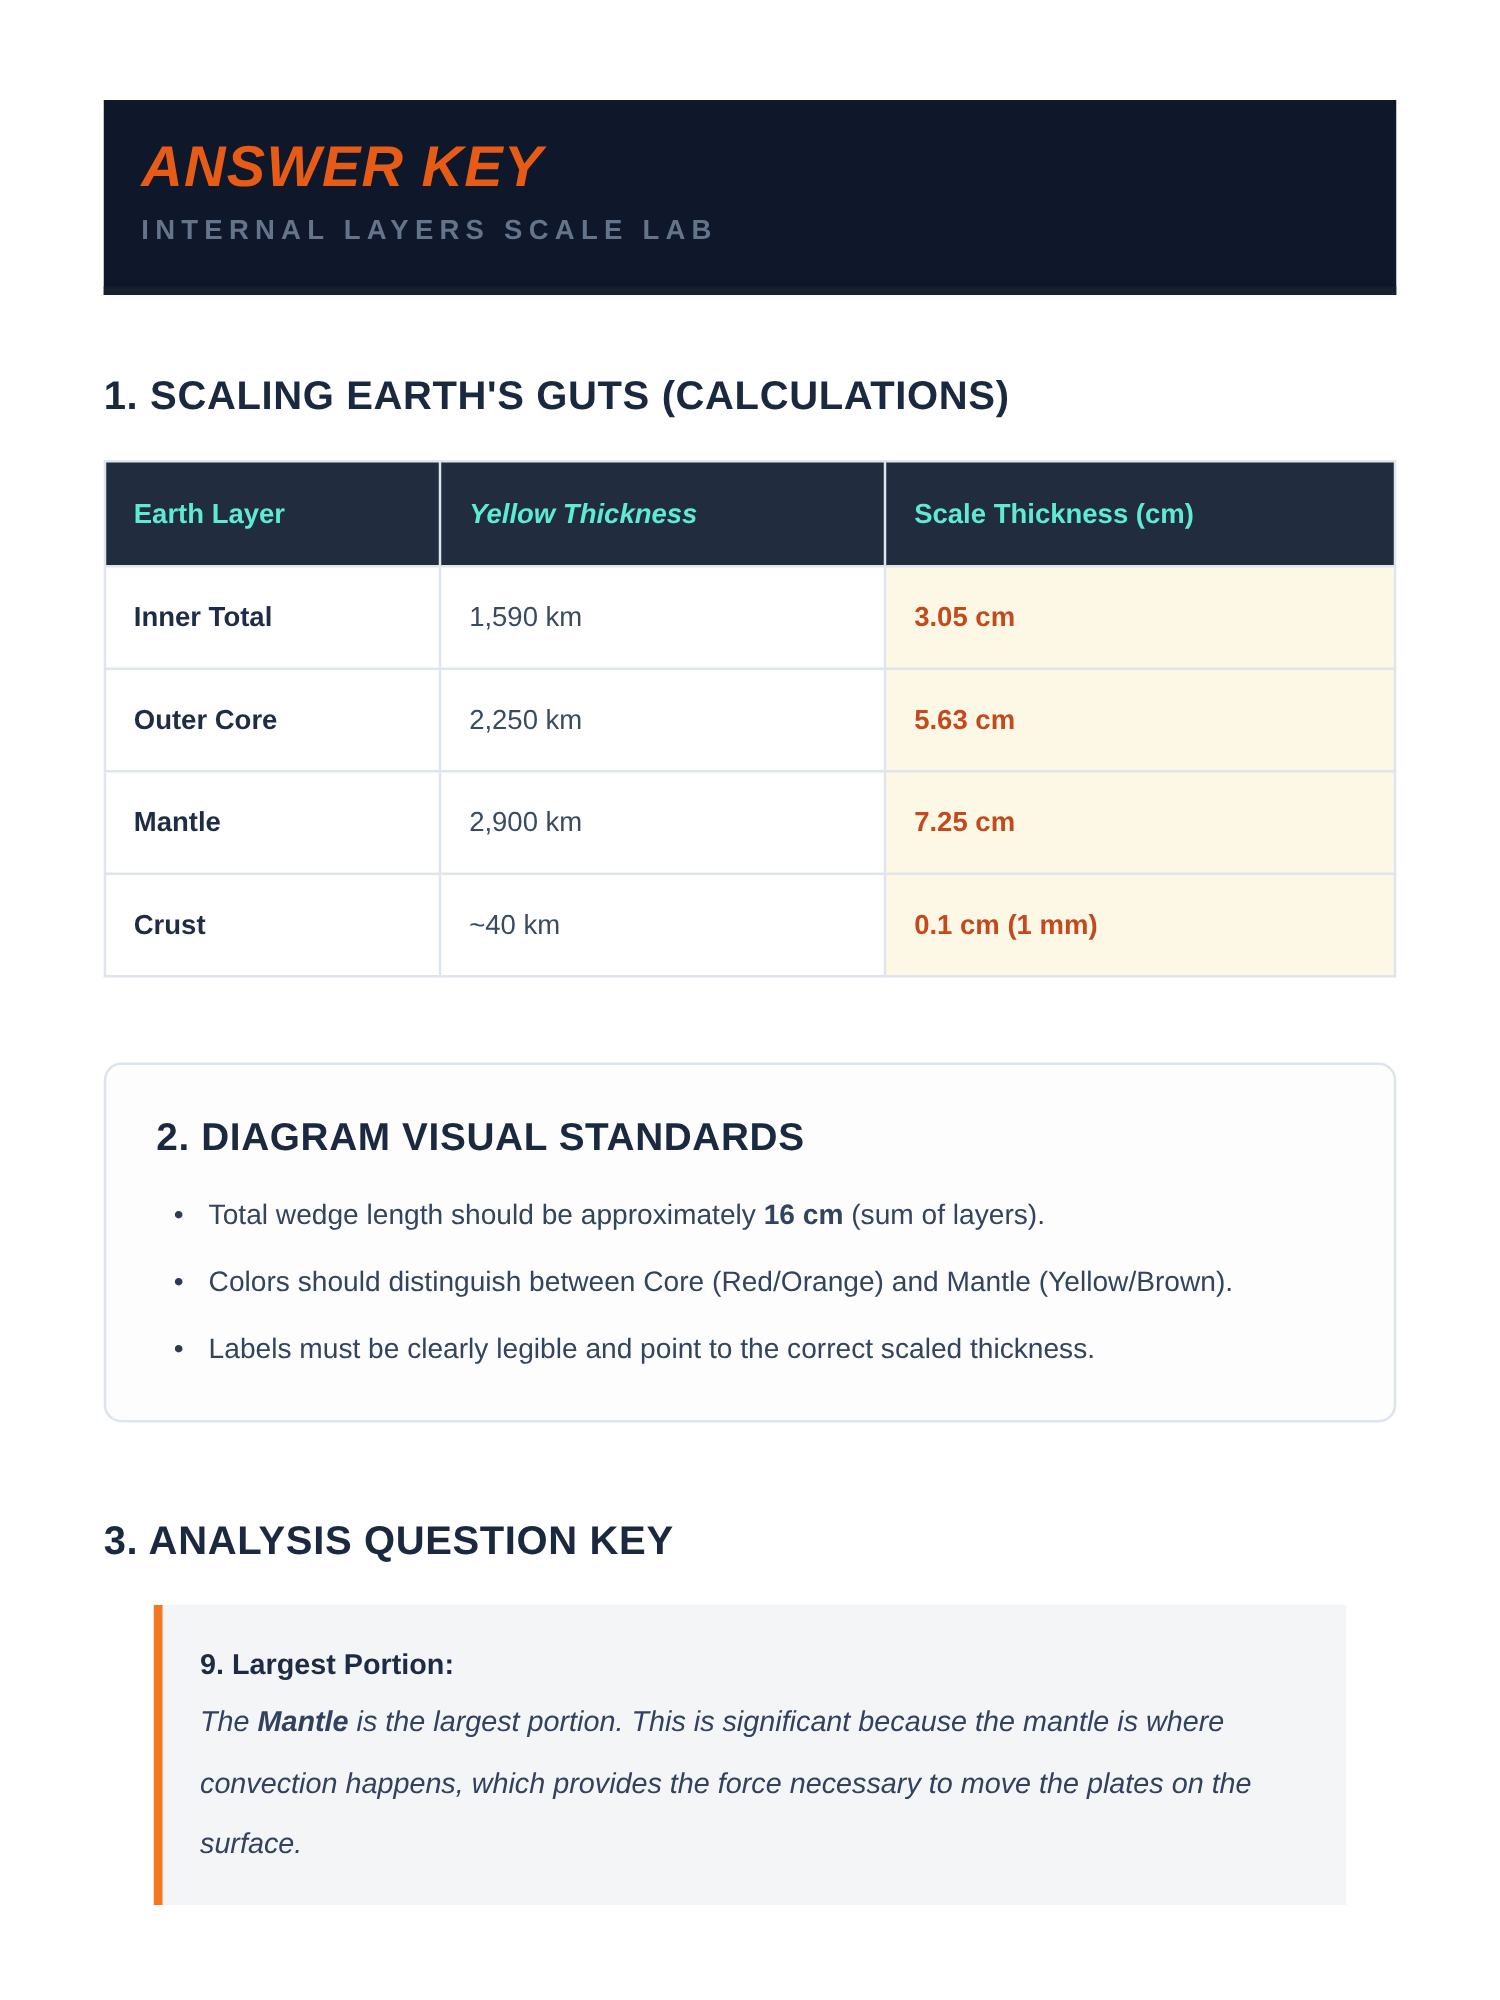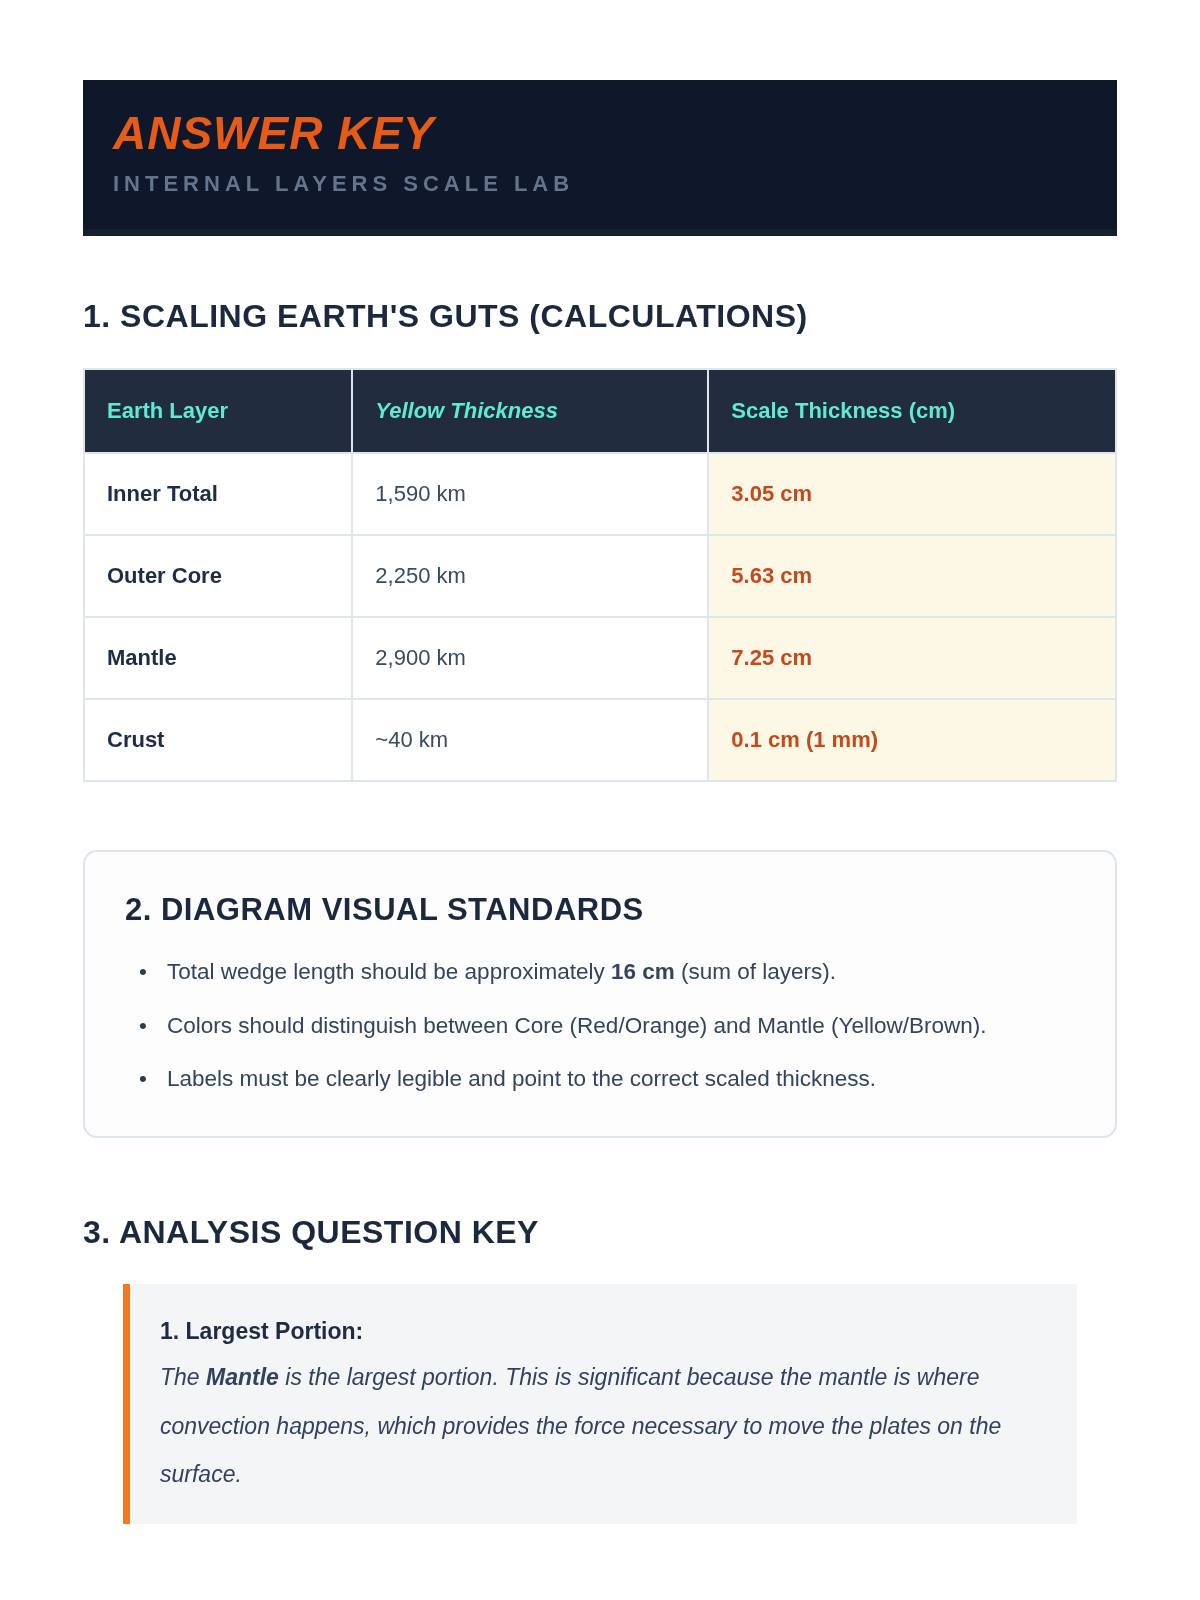--- a/index.html
+++ b/index.html
@@ -213,19 +213,19 @@
         <li><span class="bullet-dot">•</span><span>Total wedge length should be approximately </span><strong>16 cm</strong><span> (sum of layers).</span></li>
         <li><span class="bullet-dot">•</span><span>Colors should distinguish between Core (Red/Orange) and Mantle (Yellow/Brown).</span><strong></strong><span></span></li>
         <li><span class="bullet-dot">•</span><span>Labels must be clearly legible and point to the correct scaled thickness.</span><strong></strong><span></span></li>
       </ul>
     </section>
 
     <section>
       <h2 class="section-heading section-3-heading">3. ANALYSIS QUESTION KEY</h2>
 
       <blockquote class="answer-quote">
-        <p class="answer-label">1. Largest Portion:</p>
+        <p class="answer-label">9. Largest Portion:</p>
         <p class="answer-text"><span>The </span><strong>Mantle</strong><span> is the largest portion. This is significant because the mantle is where convection happens, which provides the force necessary to move the plates on the surface.</span></p>
       </blockquote>
     </section>
 
   </div>
 </div>
 
 </body></html>

